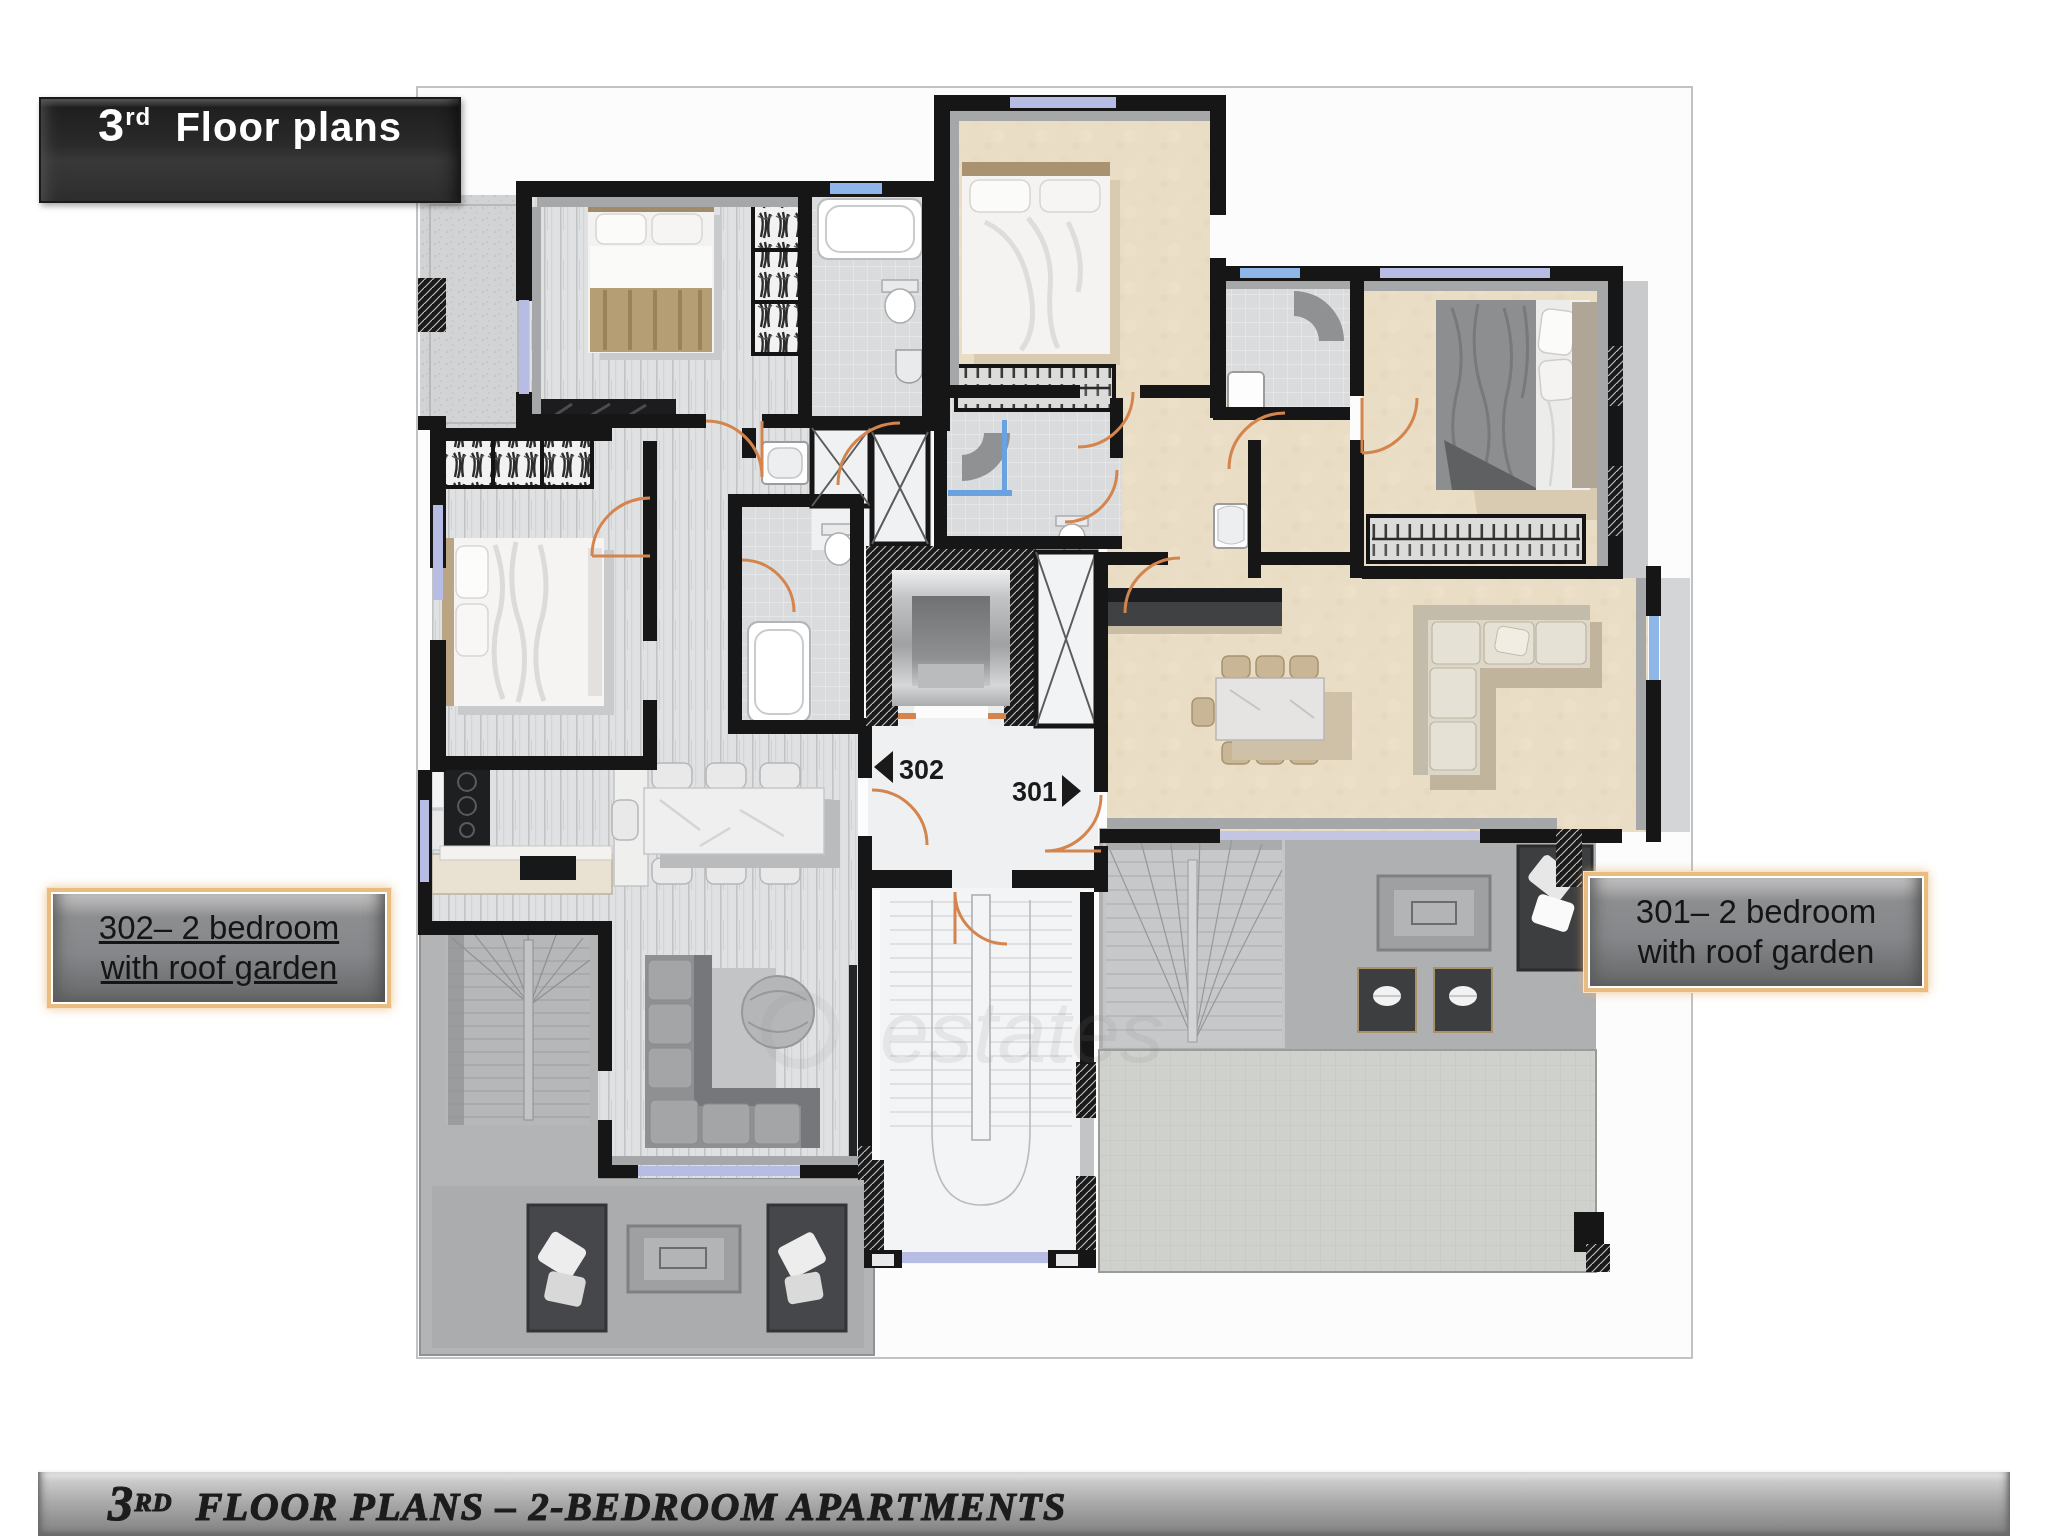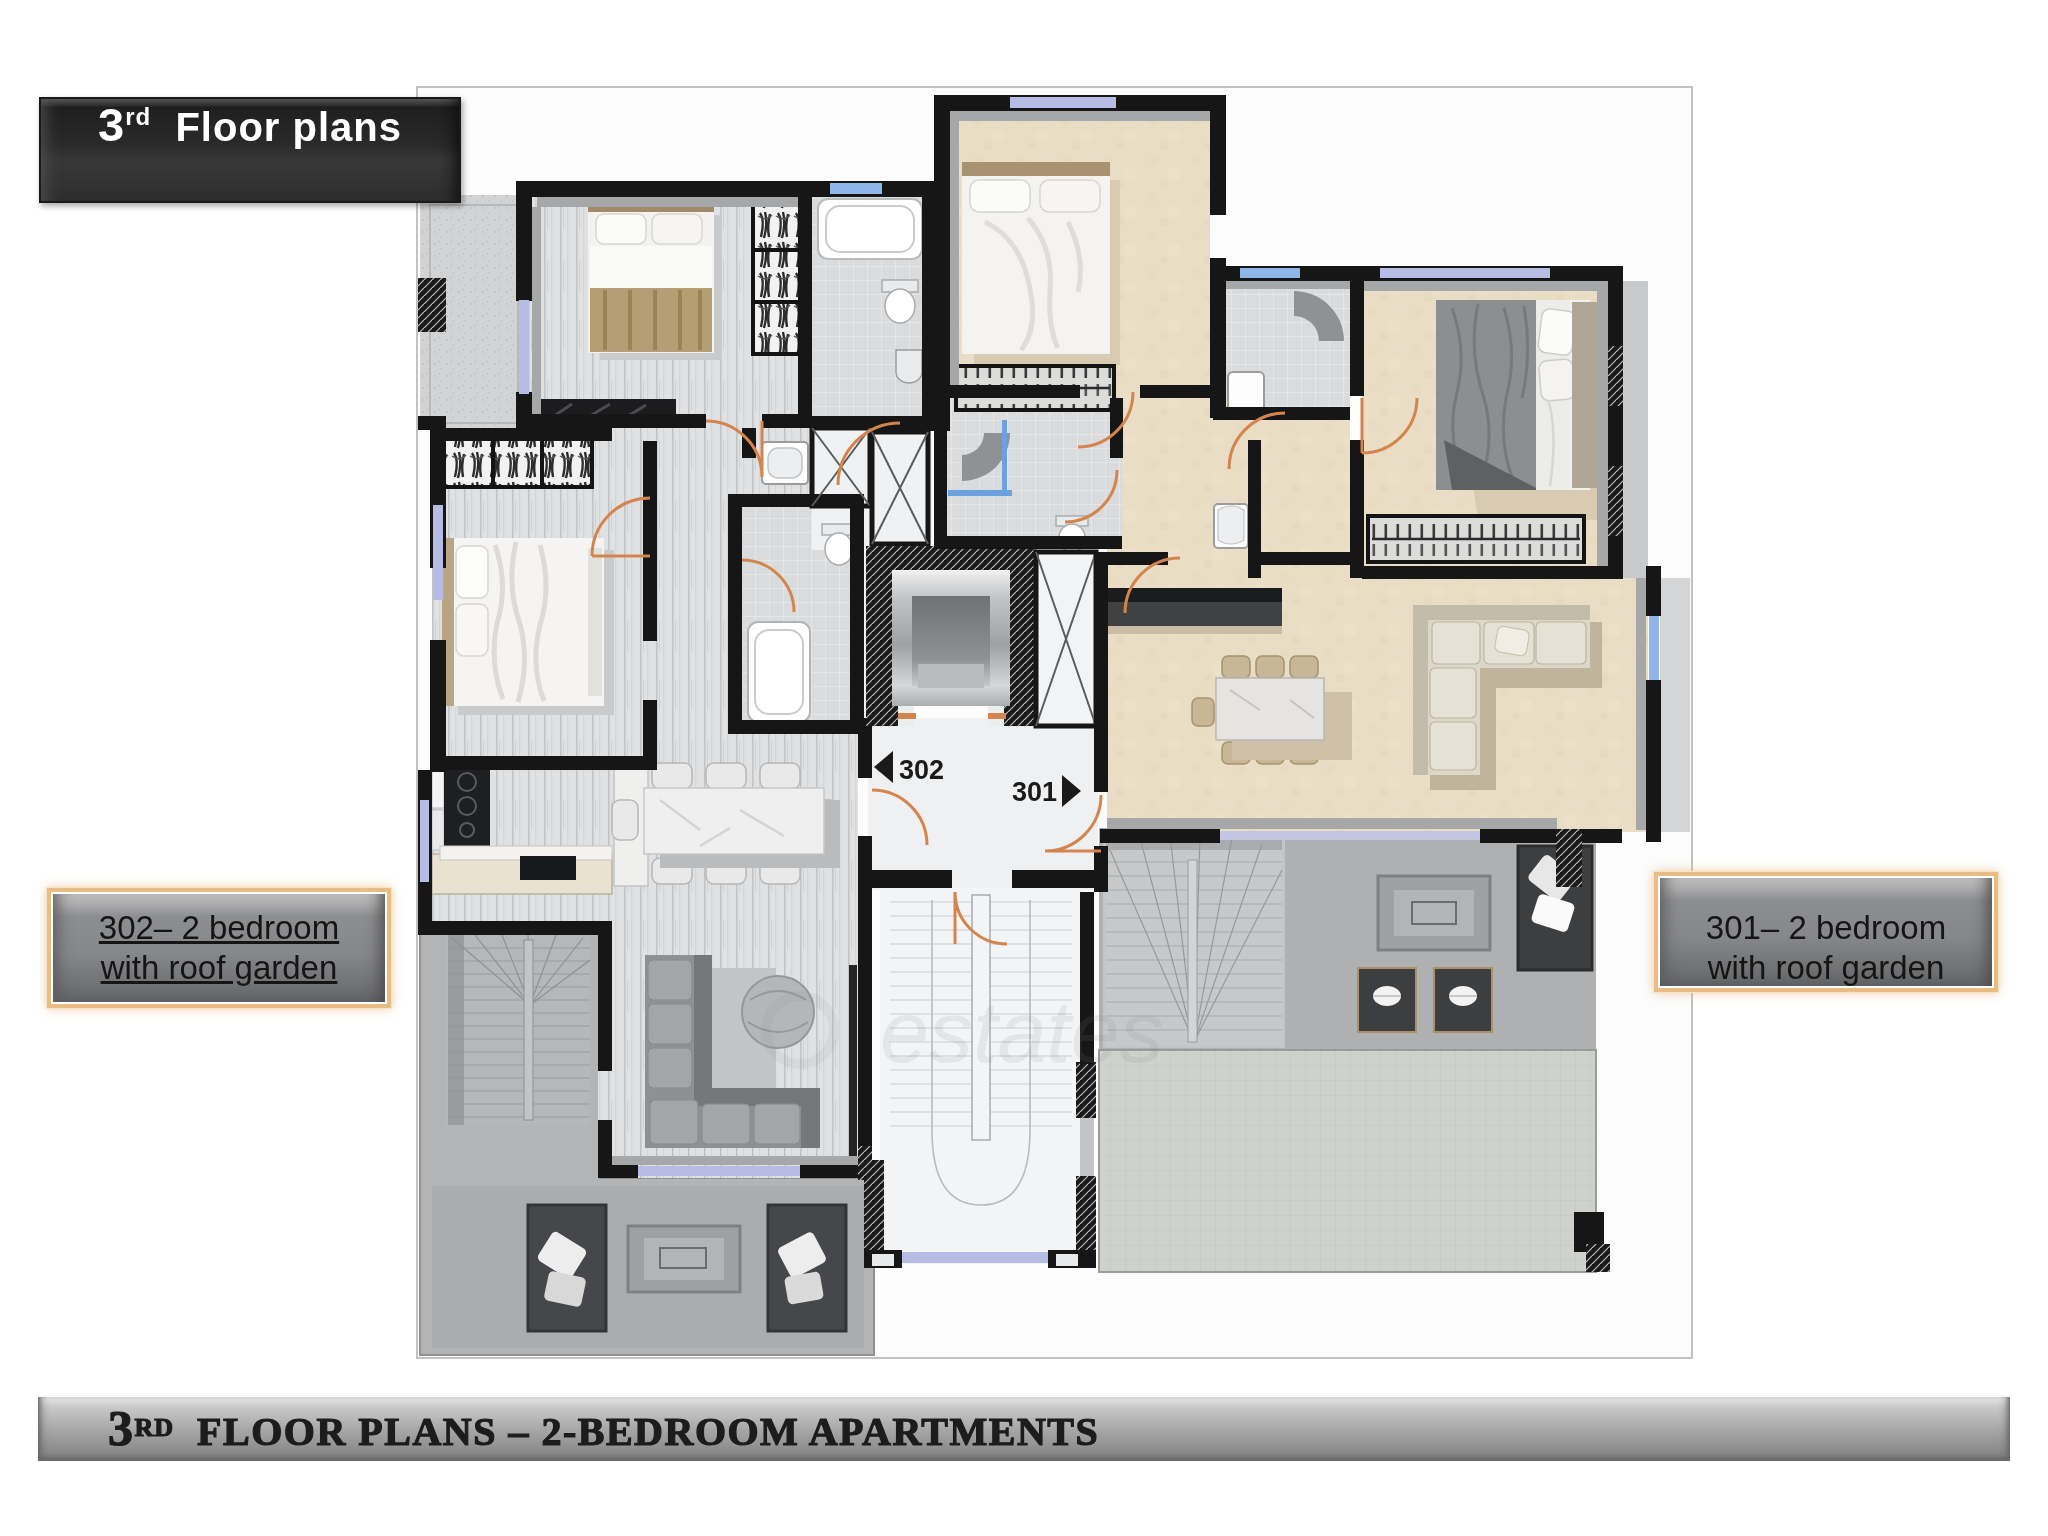--- a/index.html
+++ b/index.html
@@ -10,25 +10,25 @@
     color:#fff;display:flex;justify-content:center;}
   .titlebox .t{font-size:40px;font-weight:bold;letter-spacing:1px;}
   .titlebox .t b3{font-size:47px;}
   .labelbox{position:absolute;width:336px;height:112px;
     border:4px solid #e9bc82;outline:1px solid #f6e3c8;
     background:linear-gradient(180deg,#c9c9c9 0%,#8d8e90 22%,#86878a 55%,#6f7072 85%,#5f6062 100%);
     box-shadow:inset 0 0 0 2px #fff, inset 16px 0 16px -10px #5a5a5a, inset -16px 0 16px -10px #4a4a4a, 0 0 10px rgba(230,180,120,0.8);
     color:#151515;display:flex;align-items:center;justify-content:center;text-align:center;}
   .labelbox .txt{font-size:33px;line-height:1.22;}
   .box302{left:47px;top:888px;text-decoration:underline;}
-  .box301{left:1654px;top:872px;align-items:flex-end;}
-  .banner{position:absolute;left:38px;top:1395px;width:1972px;height:66px;
+  .box301{left:1584px;top:872px;}
+  .banner{position:absolute;left:38px;top:1470px;width:1972px;height:66px;
     background:linear-gradient(180deg,#efefef 0%,#c9c9c9 18%,#a9a9a9 50%,#8e8e8e 82%,#7a7a7a 100%);
     box-shadow:inset 0 2px 0 #f8f8f8, inset 0 -3px 4px #6a6a6a, inset 6px 0 8px -4px #5e5e5e, inset -6px 0 8px -4px #5e5e5e;
-    display:flex;align-items:center;}
+    display:flex;align-items:center;font-style:italic;}
   .banner .btxt{font-family:"Liberation Serif", serif;font-weight:bold;color:#1c1c1c;
     font-size:40px;letter-spacing:1.5px;margin-left:70px;-webkit-text-stroke:1.2px #1c1c1c;white-space:nowrap;}
   .banner .btxt .big{font-size:50px;}
   .banner .btxt sup{font-size:26px;vertical-align:9px;letter-spacing:1px;}
   sup.rd{font-size:24px;vertical-align:16px;}
 </style>
 </head>
 <body>
 
 <svg width="2048" height="1536" viewBox="0 0 2048 1536" xmlns="http://www.w3.org/2000/svg">

